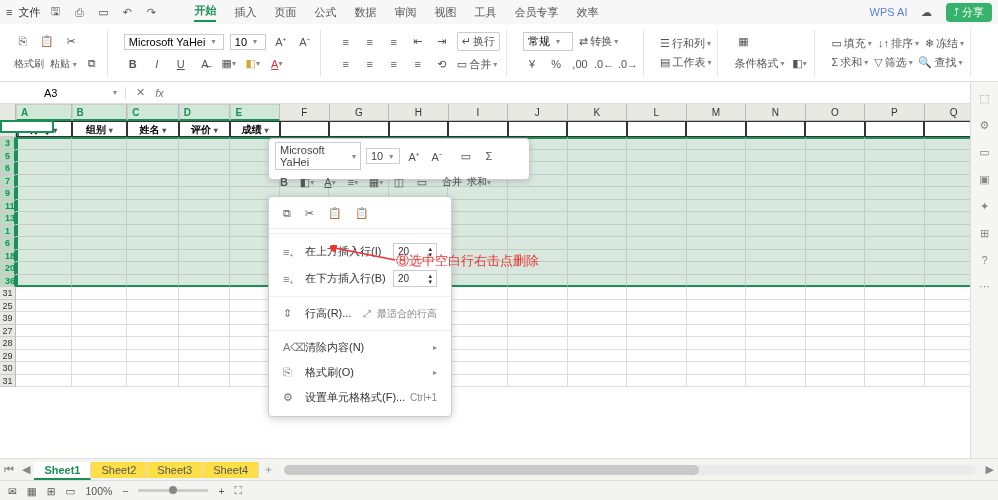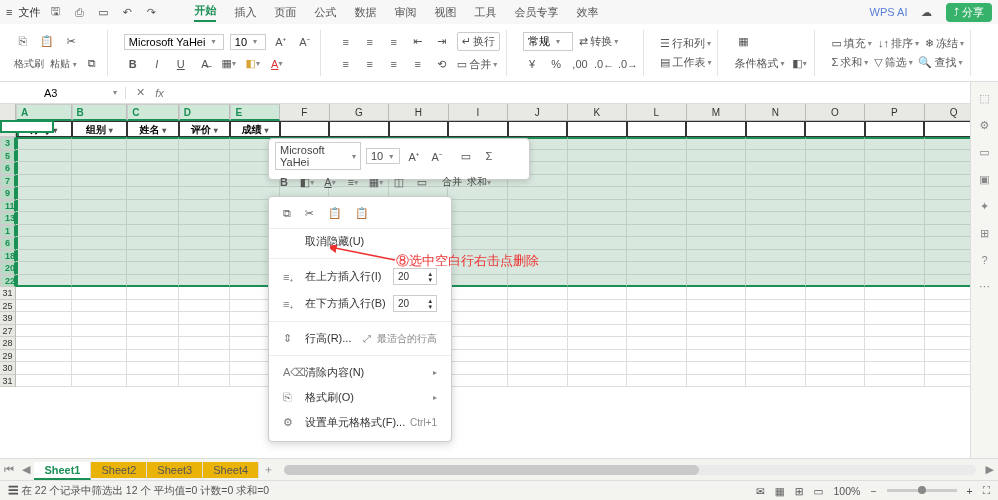--- a/index.html
+++ b/index.html
@@ -63,21 +63,21 @@
   .spin { border: 1px solid #ccc; width: 44px; height: 17px; display: flex; align-items: center; font-size: 10px; padding: 0 4px; justify-content: space-between; }
   .ctxmenu .rtxt { color: #888; font-size: 10px; }
   
   
   .anno { position: absolute; top: 252px; left: 396px; color: #e33; font-size: 13px; }
   .arrow { position: absolute; top: 245px; left: 330px; }
   
   
   .sheettabs { height: 22px; background: #f3f3ef; border-top: 1px solid #ddd; display: flex; align-items: center; font-size: 11px; }
   .sheettabs .navbtn { padding: 0 4px; color: #888; cursor: pointer; }
-  .sheettab { padding: 2px 10px; border-right: 1px solid #ddd; background: #eab308; cursor: pointer; color: #555; }
+  .sheettab { padding: 2px 10px; border-right: 1px solid #ddd; background: #fde047; cursor: pointer; color: #555; }
   .sheettab.active { background: #fff; color: #1a8f56; border-bottom: 2px solid #1a8f56; font-weight: 600; }
   .sheettabs .scrollbar { flex: 1; margin: 0 6px; height: 10px; background: #eaeaea; border-radius: 5px; position: relative; }
   .sheettabs .thumb { position: absolute; left: 0; width: 60%; top: 0; bottom: 0; background: #c9c9c9; border-radius: 5px; }
   
   
   .statusbar { height: 20px; background: #f3f3ef; border-top: 1px solid #ddd; display: flex; align-items: center; padding: 0 8px; font-size: 10.5px; color: #555; justify-content: space-between; }
   .statusbar .sright { display: flex; align-items: center; gap: 10px; }
   .zoomslider { width: 70px; height: 3px; background: #ccc; position: relative; }
   .zoomslider .zt { position: absolute; top: -3px; left: 50%; width: 8px; height: 8px; background: #888; border-radius: 50%; transform: translateX(-50%); }
   
@@ -273,21 +273,21 @@
       <div class="rowhdr sel">5</div>
       <div class="rowhdr sel">6</div>
       <div class="rowhdr sel">7</div>
       <div class="rowhdr sel">9</div>
       <div class="rowhdr sel">11</div>
       <div class="rowhdr sel">13</div>
       <div class="rowhdr sel">1</div>
       <div class="rowhdr sel">6</div>
       <div class="rowhdr sel">18</div>
       <div class="rowhdr sel">20</div>
-      <div class="rowhdr sel">22</div>
+      <div class="rowhdr sel">36</div>
       <div class="rowhdr">31</div>
       <div class="rowhdr">25</div>
       <div class="rowhdr">39</div>
       <div class="rowhdr">27</div>
       <div class="rowhdr">28</div>
       <div class="rowhdr">29</div>
       <div class="rowhdr">30</div>
       <div class="rowhdr">31</div>
     </div>
   <div class="grid" id="grid">
@@ -728,26 +728,20 @@
   </div>
 </div>
 
 <div class="ctxmenu">
   <div class="iconrow">
     <span>⧉</span>
     <span>✂</span>
     <span>📋</span>
     <span>📋</span>
   </div>
-  <div class="mitem">
-      <span class="mlabel">
-        <span class="micon"></span>
-        <span>取消隐藏(U)</span>
-      </span>
-    </div>
   <div class="sep"></div>
   <div class="mitem">
       <span class="mlabel">
         <span class="micon">≡₊</span>
         <span>在上方插入行(I)</span>
       </span>
       <span class="spin">
         <span>20</span>
         <span style="font-size:7px;line-height:6px">▴<br>▾</span>
       </span>
@@ -820,21 +814,20 @@
   <span class="navbtn">◀</span>
   <span id="sheetTabsC"><span class="sheettab active">Sheet1</span><span class="sheettab">Sheet2</span><span class="sheettab">Sheet3</span><span class="sheettab">Sheet4</span></span>
   <span class="navbtn">＋</span>
   <div class="scrollbar">
       <div class="thumb"></div>
     </div>
   <span class="navbtn">▶</span>
 </div>
 
 <div class="statusbar">
-  <div class="sleft"><span>☰</span>&nbsp;<span>在 22 个记录中筛选出 12 个   平均值=0   计数=0   求和=0</span></div>
   <div class="sright">
     <span>✉</span>
     <span>▦</span>
     <span>⊞</span>
     <span>▭</span>
     <span>100%</span>
     <span>−</span>
     <div class="zoomslider">
         <div class="zt"></div>
       </div>

